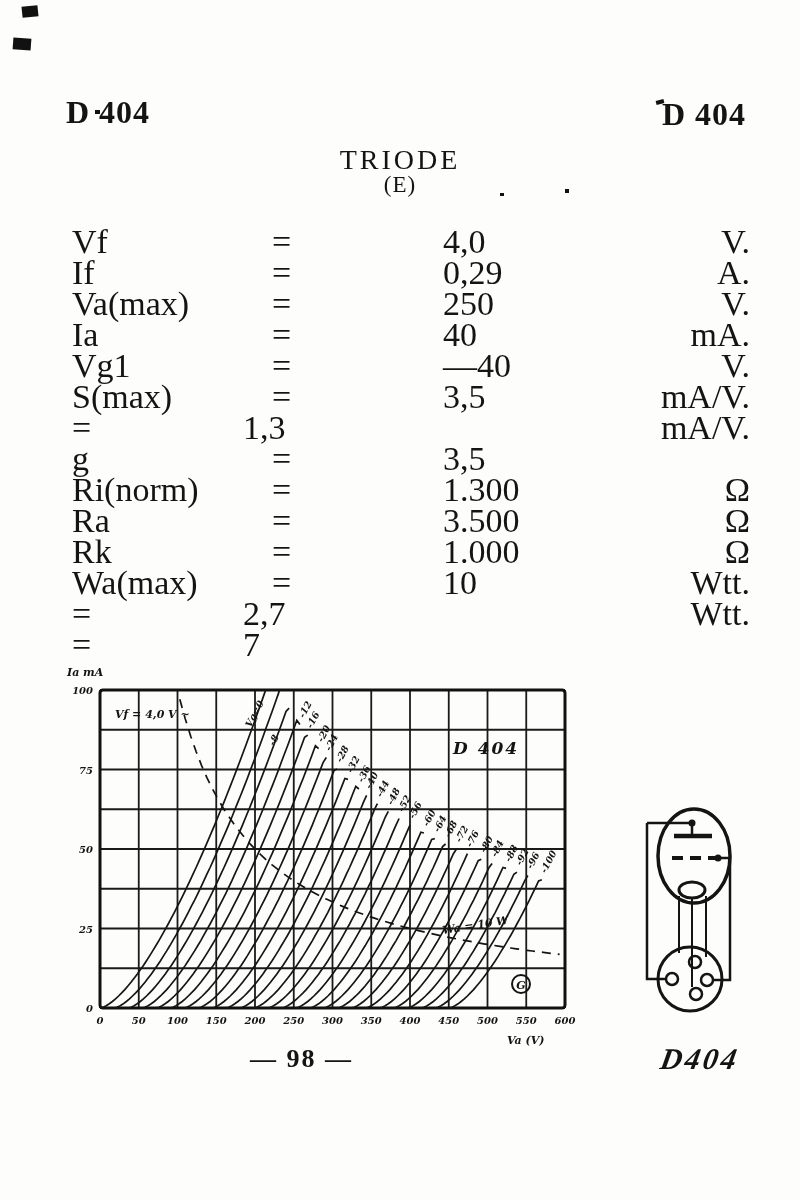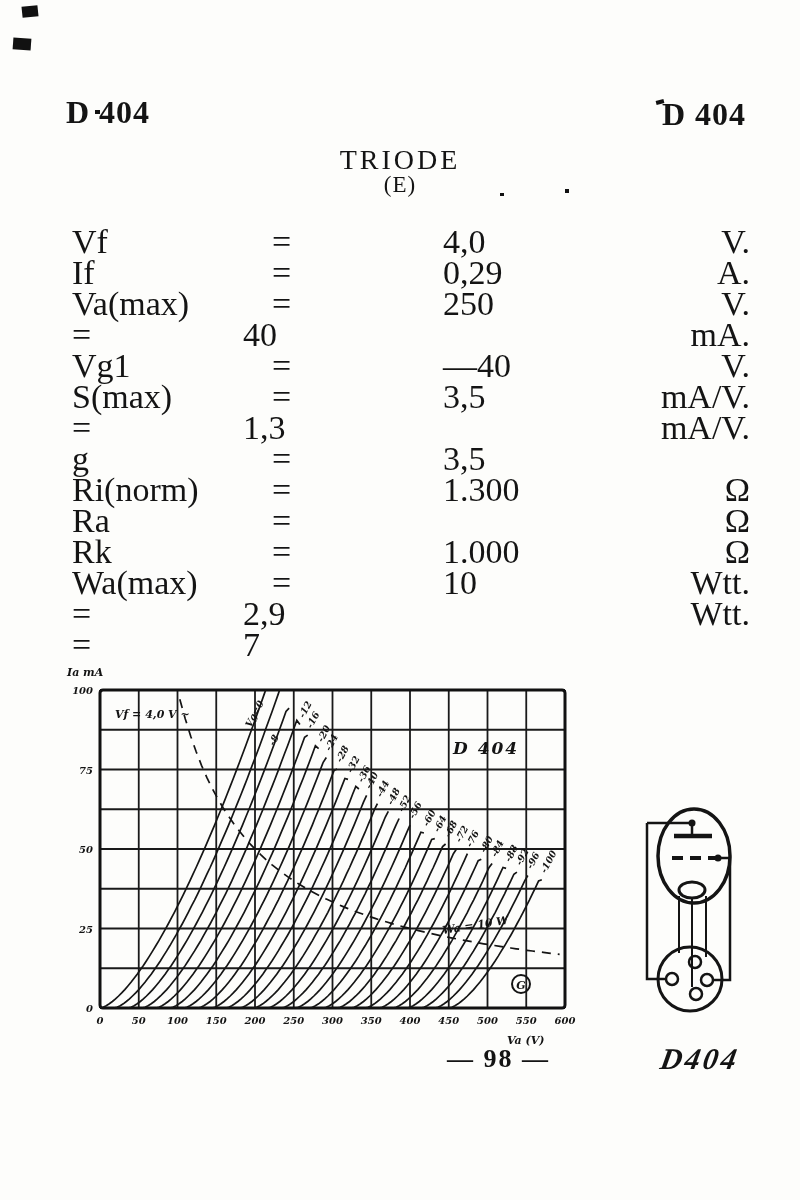--- a/index.html
+++ b/index.html
@@ -25,21 +25,21 @@
   #chart{position:absolute;left:55px;top:662px;width:535px;height:400px;}
   #chart svg{width:100%;height:100%;}
   .tick{font-family:"DejaVu Serif",serif;font-style:italic;font-weight:bold;font-size:10px;fill:#141414;}
   .axis-title{font-family:"DejaVu Serif",serif;font-style:italic;font-weight:bold;font-size:11px;fill:#141414;}
   .curve-label{font-family:"DejaVu Serif",serif;font-style:italic;font-weight:bold;font-size:9.5px;fill:#141414;}
   .chart-title{font-family:"DejaVu Serif",serif;font-style:italic;font-weight:bold;font-size:17px;fill:#141414;letter-spacing:2px;}
   .annot{font-family:"DejaVu Serif",serif;font-style:italic;font-weight:bold;font-size:11px;fill:#141414;}
   #tube{position:absolute;left:612px;top:783px;width:156px;height:260px;}
   #tube-caption{position:absolute;left:640px;top:1042px;width:120px;text-align:center;
     font-style:italic;font-weight:bold;font-size:30px;letter-spacing:3px;transform:skewX(-10deg);}
-  #page-number{position:absolute;left:250px;top:1044px;width:300px;text-align:right;
+  #page-number{position:absolute;left:250px;top:1044px;width:300px;text-align:left;
     font-size:26px;font-weight:bold;letter-spacing:2px;}
   .speck{position:absolute;background:#111;}
 </style>
 </head>
 <body>
 
 <div class="speck" style="left:22px;top:6px;width:16px;height:11px;transform:rotate(-6deg);"></div>
 <div class="speck" style="left:13px;top:38px;width:18px;height:12px;transform:rotate(4deg);"></div>
 <div class="speck" style="left:500px;top:193px;width:4px;height:3px;"></div>
 <div class="speck" style="left:565px;top:189px;width:4px;height:4px;"></div>
@@ -64,20 +64,21 @@
       <span class="spec-value">0,29</span>
       <span class="spec-unit">A.</span>
     </div>
     <div class="spec-row">
       <span class="spec-name">Va(max)</span>
       <span class="spec-eq">=</span>
       <span class="spec-value">250</span>
       <span class="spec-unit">V.</span>
     </div>
     <div class="spec-row">
+      <span class="spec-name">Ia</span>
       <span class="spec-eq">=</span>
       <span class="spec-value">40</span>
       <span class="spec-unit">mA.</span>
     </div>
     <div class="spec-row">
       <span class="spec-name">Vg1</span>
       <span class="spec-eq">=</span>
       <span class="spec-value">—40</span>
       <span class="spec-unit">V.</span>
     </div>
@@ -100,37 +101,38 @@
     </div>
     <div class="spec-row">
       <span class="spec-name">Ri(norm)</span>
       <span class="spec-eq">=</span>
       <span class="spec-value">1.300</span>
       <span class="spec-unit">Ω</span>
     </div>
     <div class="spec-row">
       <span class="spec-name">Ra</span>
       <span class="spec-eq">=</span>
+      <span class="spec-value">3.500</span>
       <span class="spec-unit">Ω</span>
     </div>
     <div class="spec-row">
       <span class="spec-name">Rk</span>
       <span class="spec-eq">=</span>
       <span class="spec-value">1.000</span>
       <span class="spec-unit">Ω</span>
     </div>
     <div class="spec-row">
       <span class="spec-name">Wa(max)</span>
       <span class="spec-eq">=</span>
       <span class="spec-value">10</span>
       <span class="spec-unit">Wtt.</span>
     </div>
     <div class="spec-row">
       <span class="spec-eq">=</span>
-      <span class="spec-value">2,9</span>
+      <span class="spec-value">2,7</span>
       <span class="spec-unit">Wtt.</span>
     </div>
     <div class="spec-row">
       <span class="spec-eq">=</span>
       <span class="spec-value">7</span>
     </div>
   </div>
 
 <div id="chart">
   <svg id="chart-svg" xmlns="http://www.w3.org/2000/svg" viewBox="0 0 535 400">

